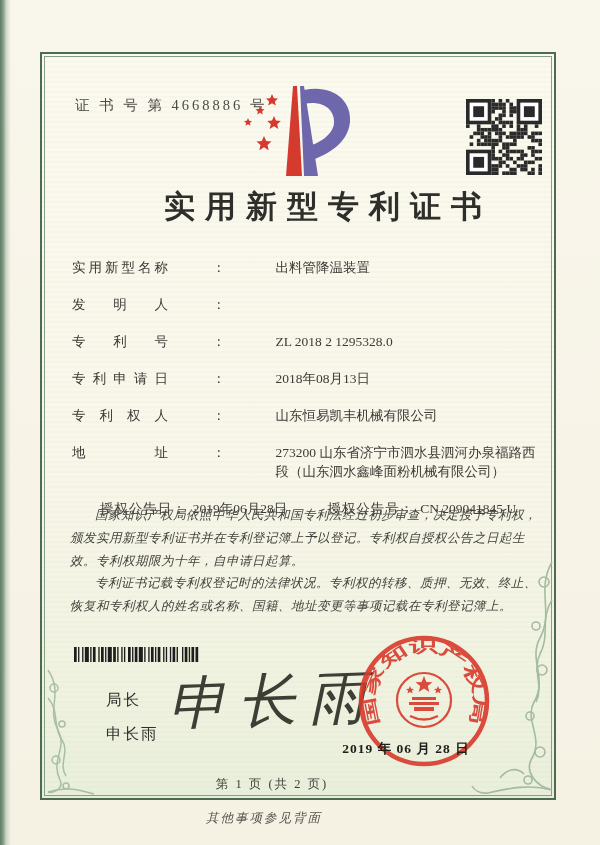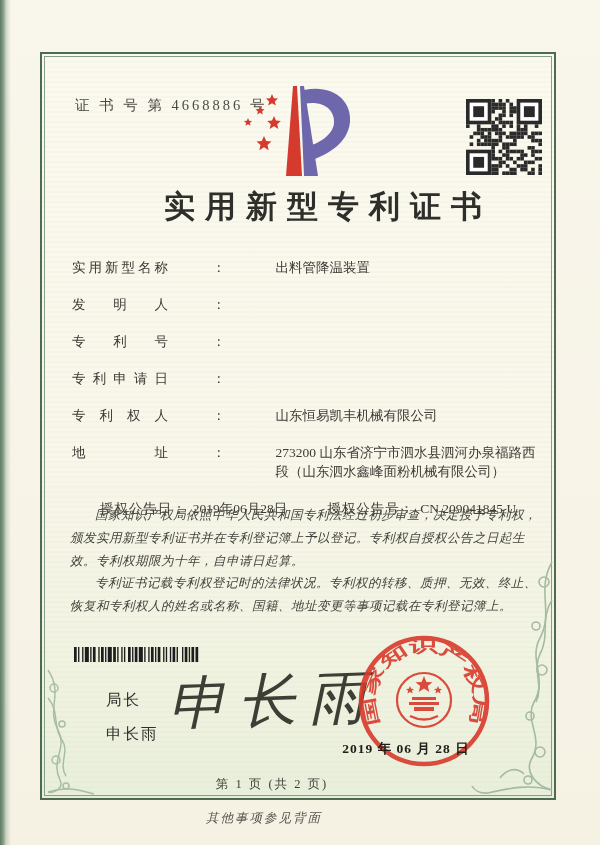--- a/index.html
+++ b/index.html
@@ -318,24 +318,26 @@
       <span>：</span>
     <span class="field-value">出料管降温装置</span>
   </div>
   <div class="field-row">
     <span class="field-label">发明人</span>
       <span>：</span>
   </div>
   <div class="field-row">
     <span class="field-label">专利号</span>
       <span>：</span>
+    <span class="field-value">ZL 2018 2 1295328.0</span>
   </div>
   <div class="field-row">
     <span class="field-label">专利申请日</span>
       <span>：</span>
+    <span class="field-value">2018年08月13日</span>
   </div>
   <div class="field-row">
     <span class="field-label">专利权人</span>
       <span>：</span>
     <span class="field-value">山东恒易凯丰机械有限公司</span>
   </div>
   <div class="field-row">
     <span class="field-label">地址</span>
       <span>：</span>
     <span class="field-value">273200 山东省济宁市泗水县泗河办泉福路西段（山东泗水鑫峰面粉机械有限公司）</span>

